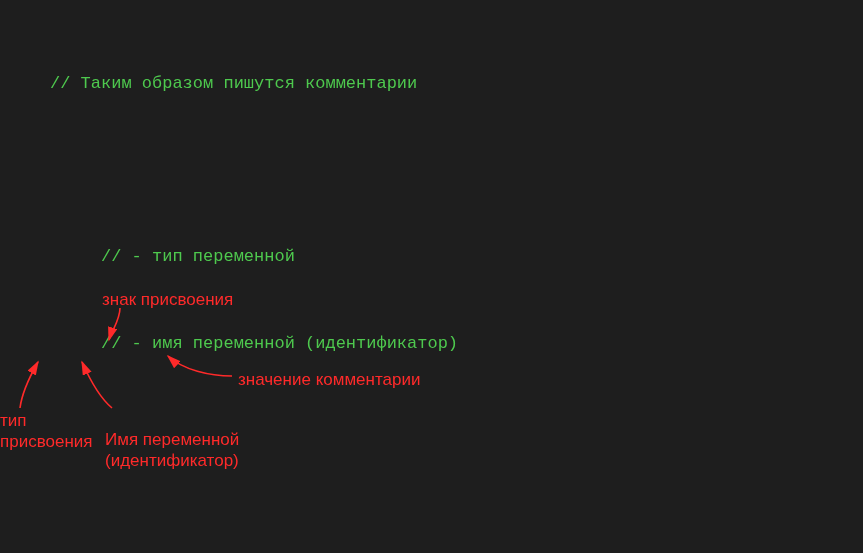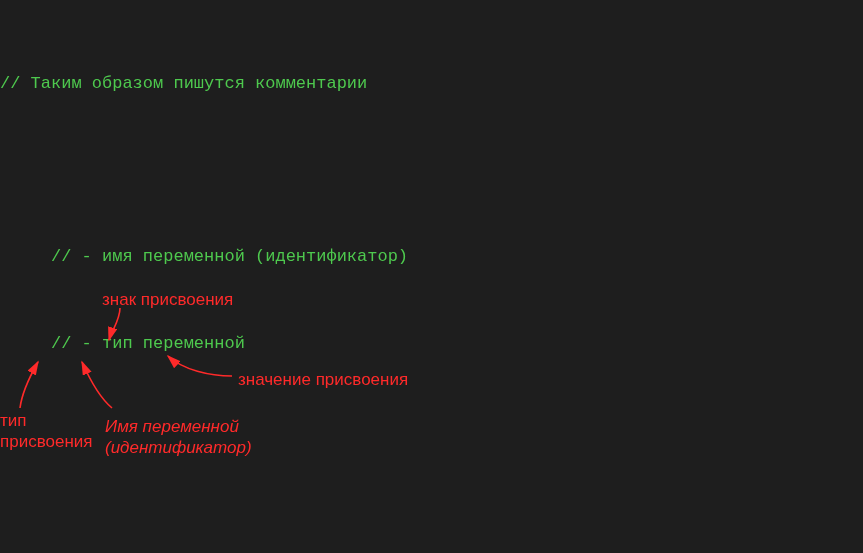--- a/index.html
+++ b/index.html
@@ -12,60 +12,60 @@
     position: relative;
     overflow: hidden;
   }
   .code-area {
     padding: 12px 0 0 0;
     line-height: 1.7;
     white-space: pre;
     color: #d4d4d4;
   }
   .comment { color: #4ec94e; }
-  .line { display: block; }
+  .line { display: block; padding-left: 50px; }
 
   .annotation {
     position: absolute;
     color: #ff2a2a;
     font-family: Arial, sans-serif;
     font-size: 17px;
     font-weight: 400;
     white-space: nowrap;
   }
   .ann-assign { left: 102px; top: 290px; }
   .ann-value { left: 238px; top: 370px; }
   .ann-type { left: 0px; top: 410px; line-height: 1.25; }
-  .ann-name { left: 105px; top: 416px; line-height: 1.25; font-style: italic; }
+  .ann-name { left: 105px; top: 429px; line-height: 1.25; }
 
   svg.arrows {
     position: absolute;
     left: 0; top: 0;
     width: 863px; height: 553px;
     pointer-events: none;
   }
 </style>
 </head>
 <body>
 
 <div class="code-area">
   <span class="line"><span class="comment">// Таким образом пишутся комментарии</span></span>
   <span class="line">&nbsp;</span>
+  <span class="line">     <span class="comment">// - тип переменной</span></span>
   <span class="line">     <span class="comment">// - имя переменной (идентификатор)</span></span>
-  <span class="line">     <span class="comment">// - тип переменной</span></span>
   
   
   
   
   
   
 </div>
 
 <div class="annotation ann-assign">знак присвоения</div>
-<div class="annotation ann-value">значение присвоения</div>
+<div class="annotation ann-value">значение комментарии</div>
 <div class="annotation ann-type">
   <span>тип</span><br>
   <span>присвоения</span>
 </div>
 <div class="annotation ann-name">
   <span>Имя переменной</span><br>
   <span>(идентификатор)</span>
 </div>
 
 <svg class="arrows">

